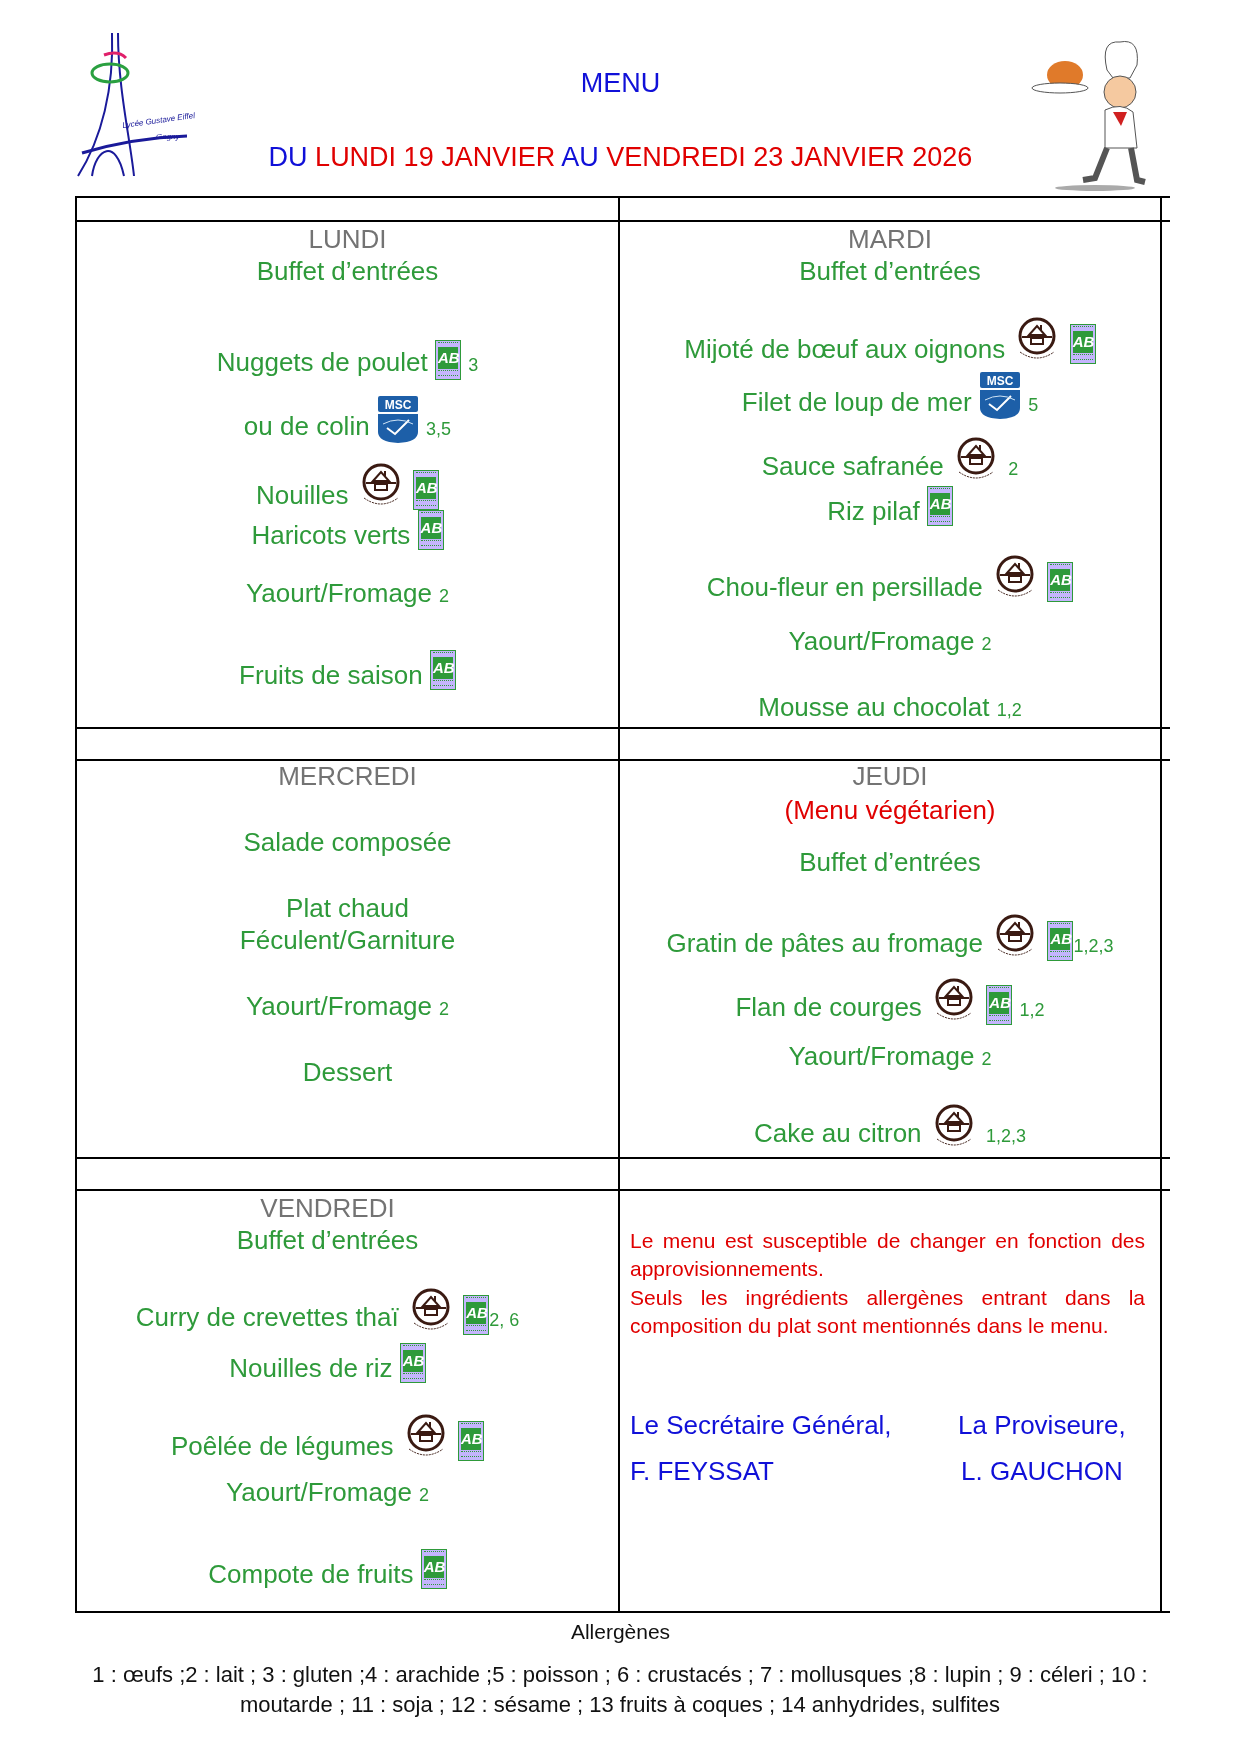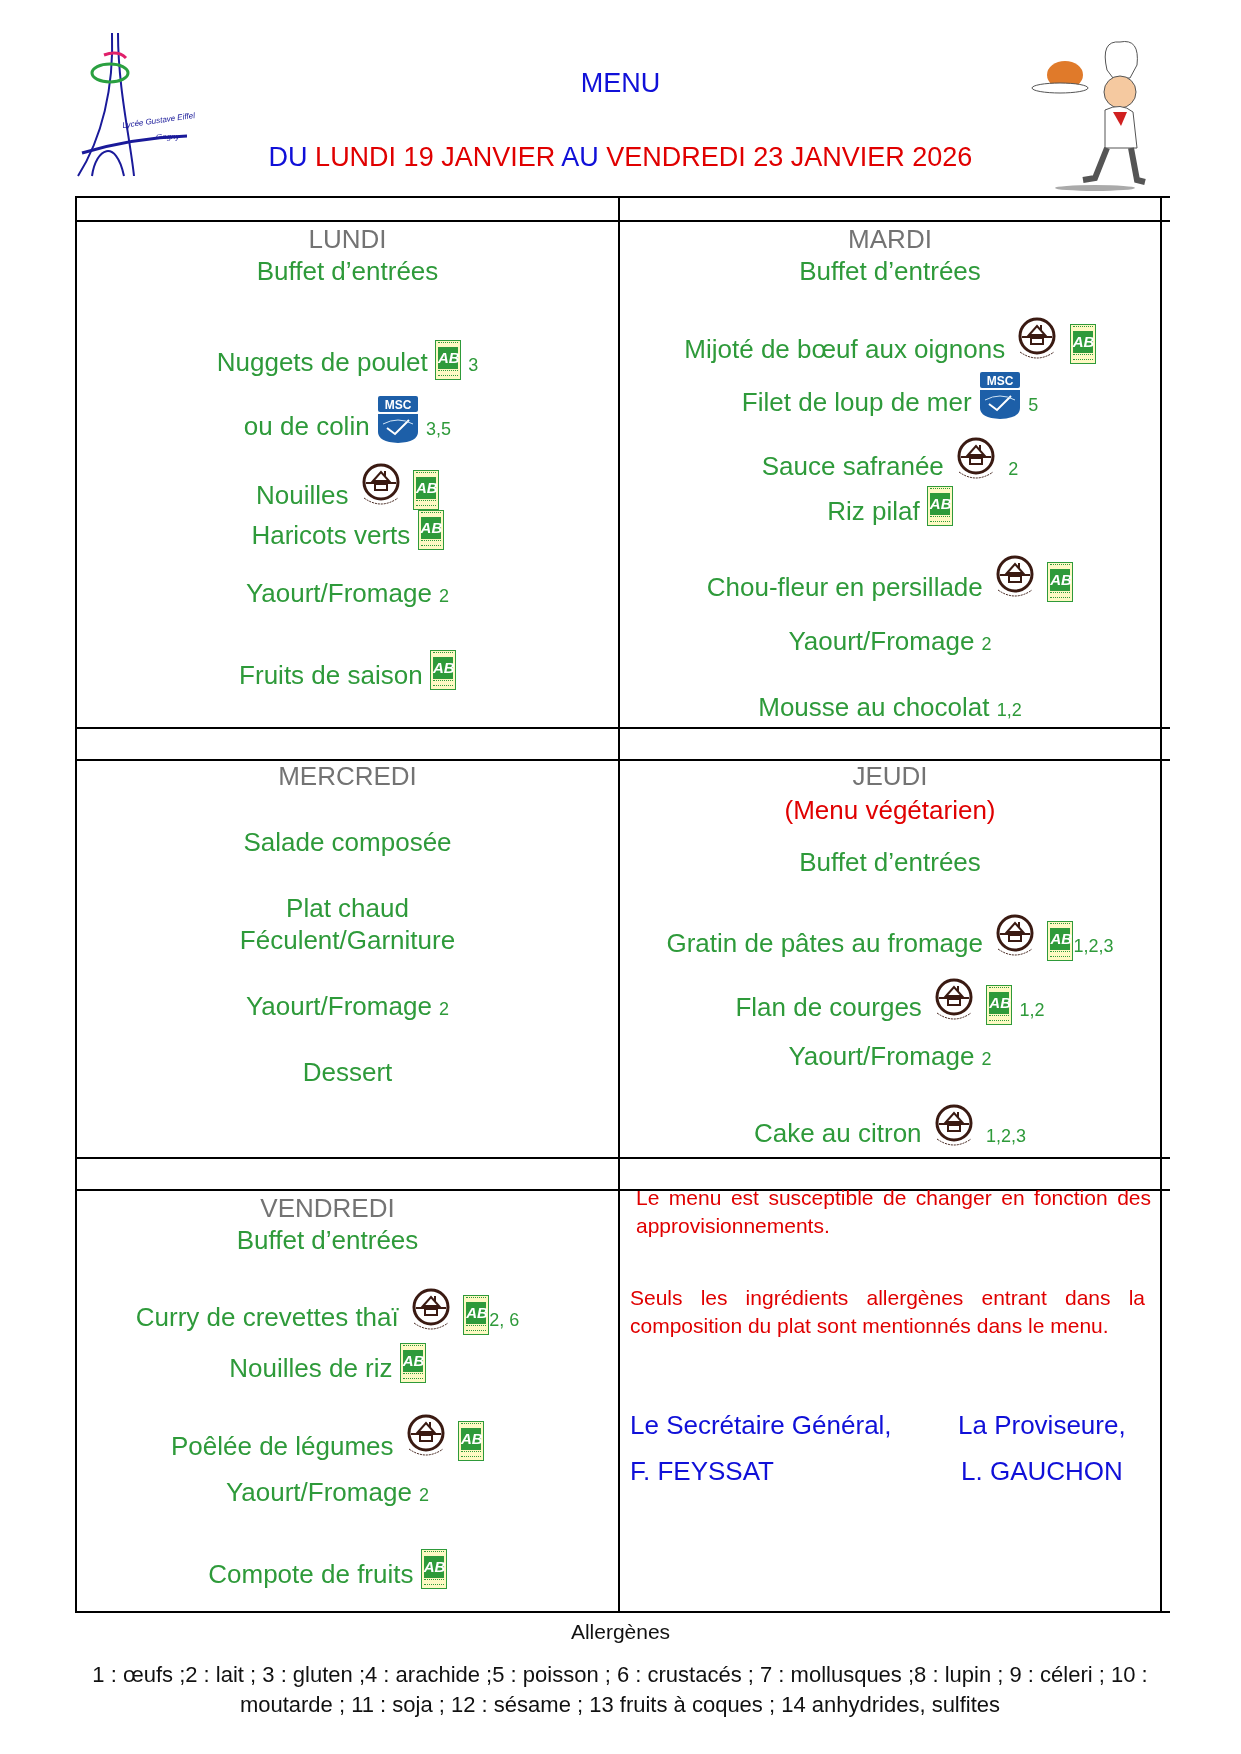--- a/index.html
+++ b/index.html
@@ -16,21 +16,21 @@
   
   .hline { position: absolute; height: 2px; background: #000; left: 76px; width: 1094px; }
   .vline { position: absolute; width: 2px; background: #000; }
 
   .cell { position: absolute; text-align: center; font-size: 26px; line-height: 30px; }
   .cell .row { position: absolute; left: 0; right: 0; white-space: nowrap; }
   .day { color: #737373; }
   .allerg { font-size: 18px; }
 
   .icon { display: inline-block; vertical-align: bottom; position: relative; }
-  .ab { width: 26px; height: 40px; background: #fef9c3; border: 1px solid #2e9a3a; box-sizing: border-box; position: relative; }
+  .ab { width: 26px; height: 40px; background: #c4b5fd; border: 1px solid #2e9a3a; box-sizing: border-box; position: relative; }
   .ab .inner { position: absolute; left: 2px; right: 2px; top: 6px; height: 22px; background: #2e9a3a; color: #fff; font-size: 15px; font-weight: bold; line-height: 22px; text-align: center; font-style: italic; }
   .ab .top, .ab .bot { position: absolute; left: 2px; right: 2px; height: 3px; border-top: 1px dotted #2e9a3a; }
   .ab .top { top: 1px; }
   .ab .bot { bottom: 3px; border-top: 1px dotted #2e9a3a; border-bottom: 1px dotted #2e9a3a; height: 4px; }
 
   .fm { width: 50px; height: 50px; }
   .msc { width: 42px; height: 48px; }
 
   .note { position: absolute; left: 630px; width: 515px; font-size: 21px; line-height: 28px; color: #e00000; text-align: justify; }
   .sig { position: absolute; font-size: 26px; color: #1010d8; white-space: nowrap; }
@@ -255,21 +255,21 @@
   <div class="row green" style="top:286px;">
     <span>Yaourt/Fromage</span>
     <span class="allerg">2</span>
   </div>
   <div class="row green" style="top:358px;">
     <span>Compote de fruits</span>
     <span class="icon ab"><span class="top"></span><span class="inner">AB</span><span class="bot"></span></span>
   </div>
 </div>
 
-<div class="note" style="top:1184px;margin-left:6px;">Le menu est susceptible de changer en fonction des approvisionnements.</div>
+<div class="note" style="top:1227px;">Le menu est susceptible de changer en fonction des approvisionnements.</div>
 <div class="note" style="top:1284px;">Seuls les ingrédients allergènes entrant dans la composition du plat sont mentionnés dans le menu.</div>
 
 <div class="sig" style="left:630px; top:1410px;">Le Secrétaire Général,</div>
 <div class="sig" style="left:630px; top:1456px;">F. FEYSSAT</div>
 <div class="sig" style="left:958px; top:1410px;">La Proviseure,</div>
 <div class="sig" style="left:961px; top:1456px;">L. GAUCHON</div>
 
 <div class="abs" id="allergen-title">Allergènes</div>
 <div class="abs" id="allergen-list">1 : œufs ;2 : lait ; 3 : gluten ;4 : arachide ;5 : poisson ; 6 : crustacés ; 7 : mollusques ;8 : lupin ; 9 : céleri ; 10 : moutarde ; 11 : soja ; 12 : sésame ; 13 fruits à coques ; 14 anhydrides, sulfites</div>
 

